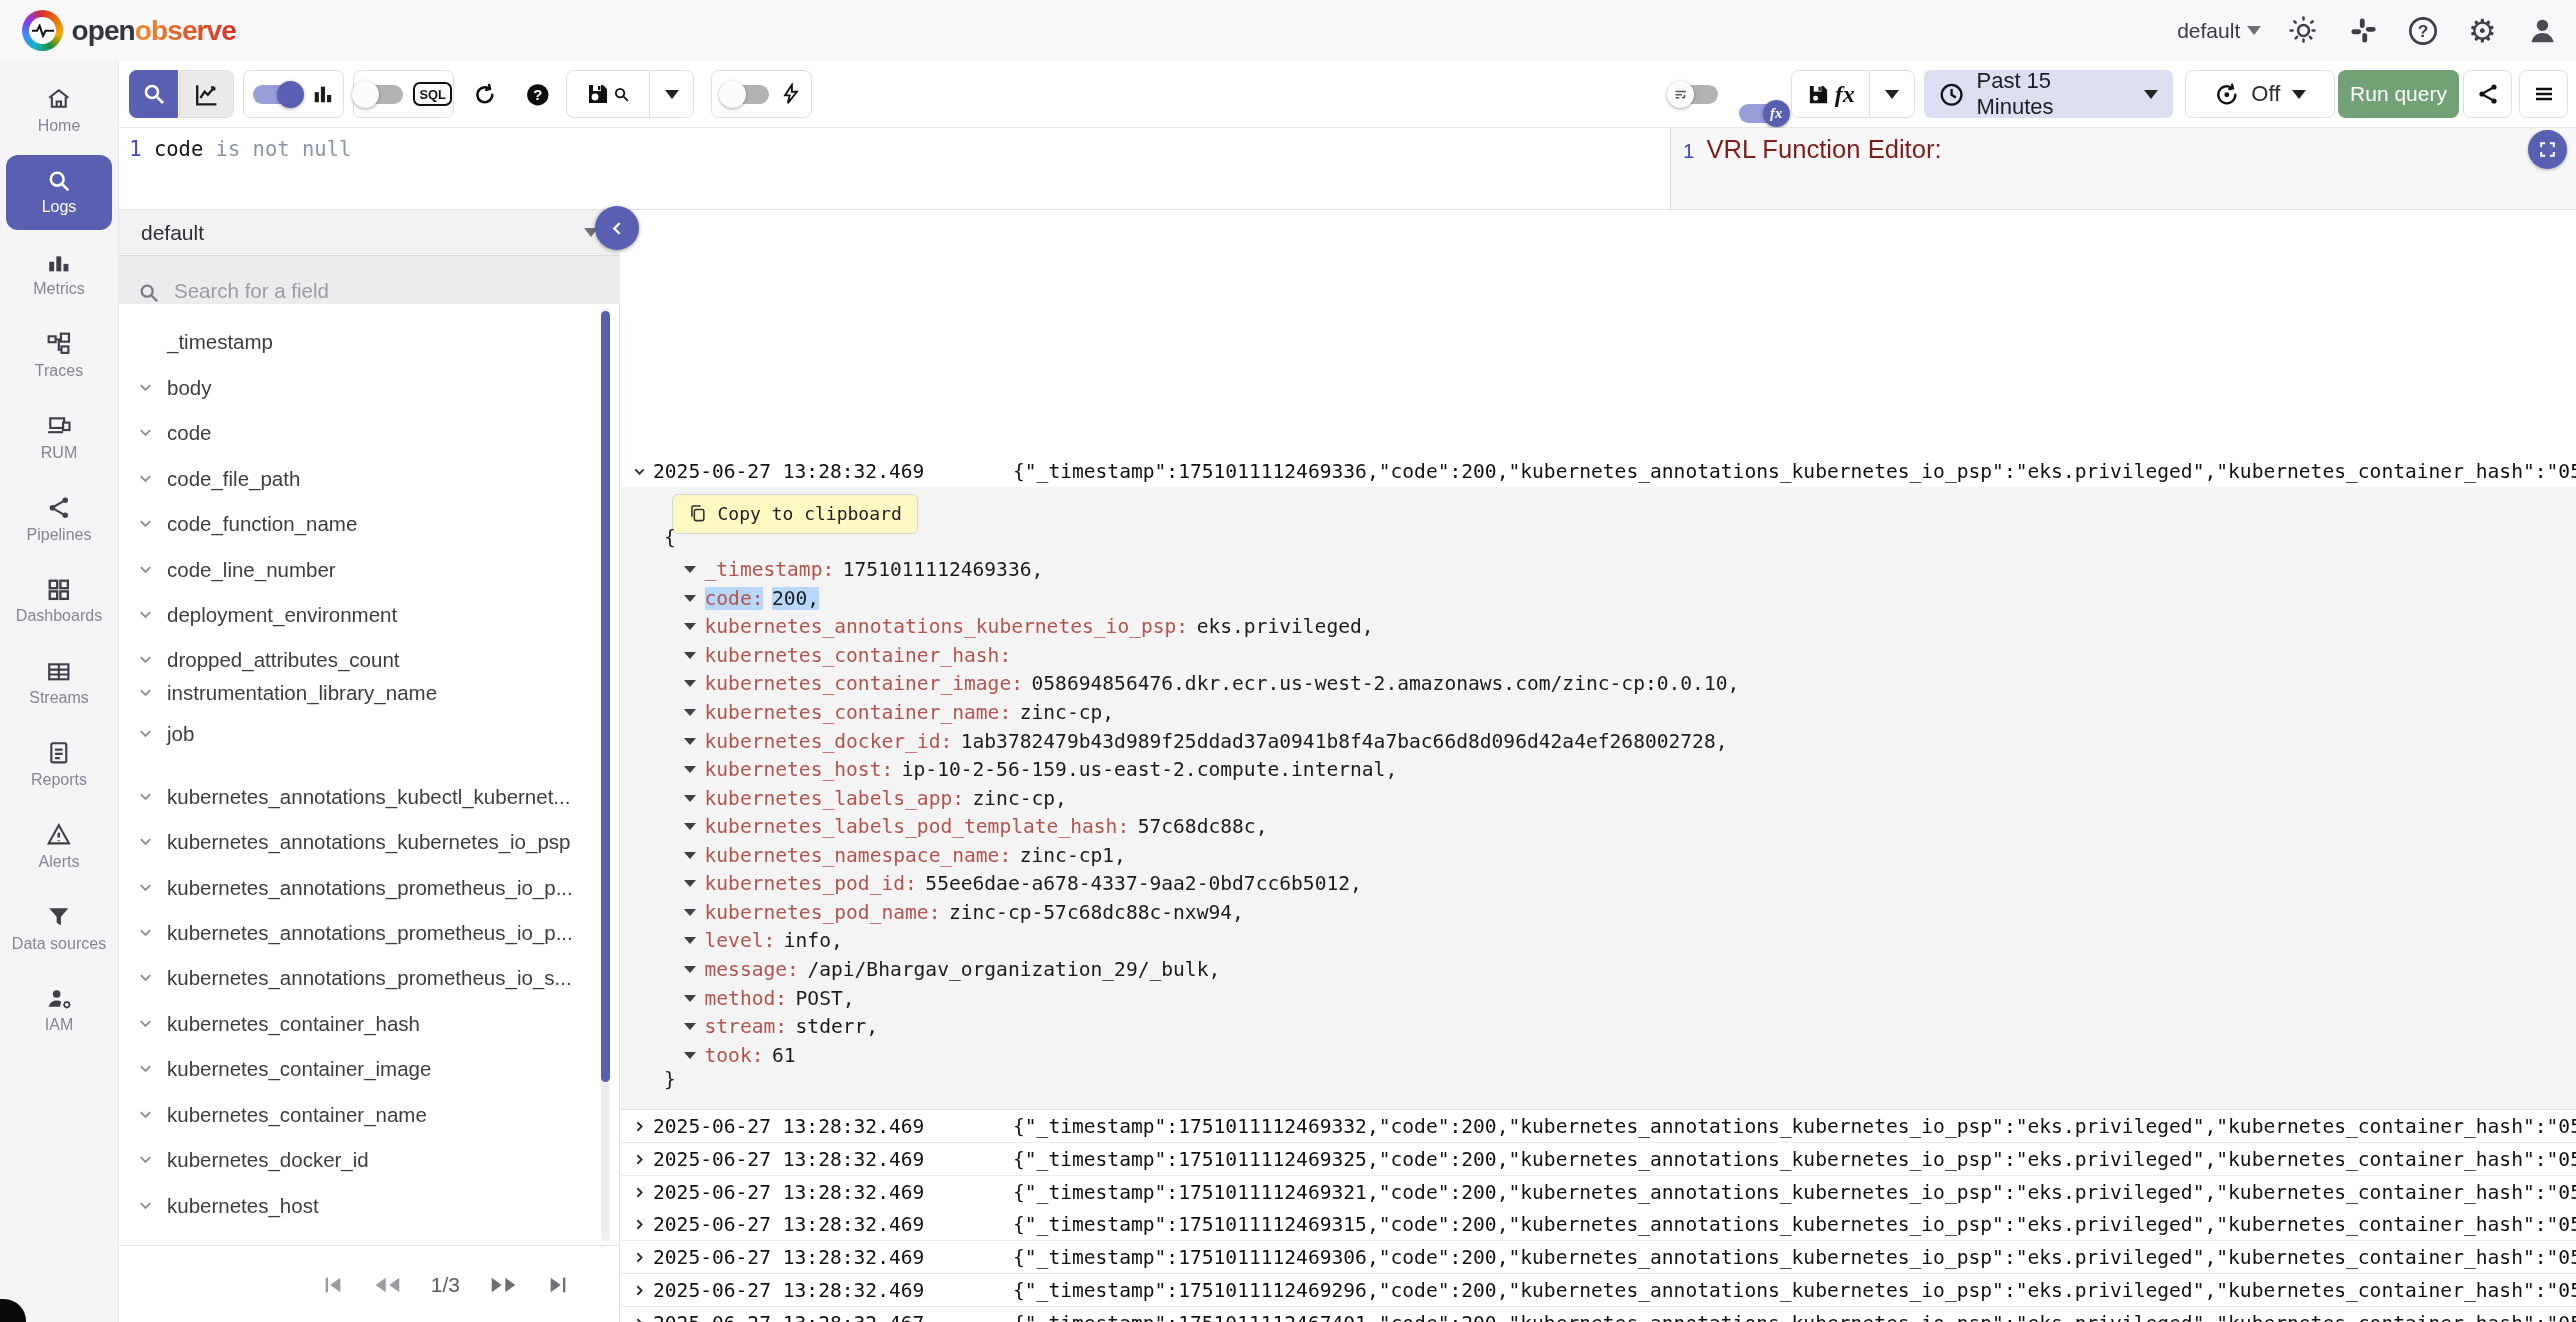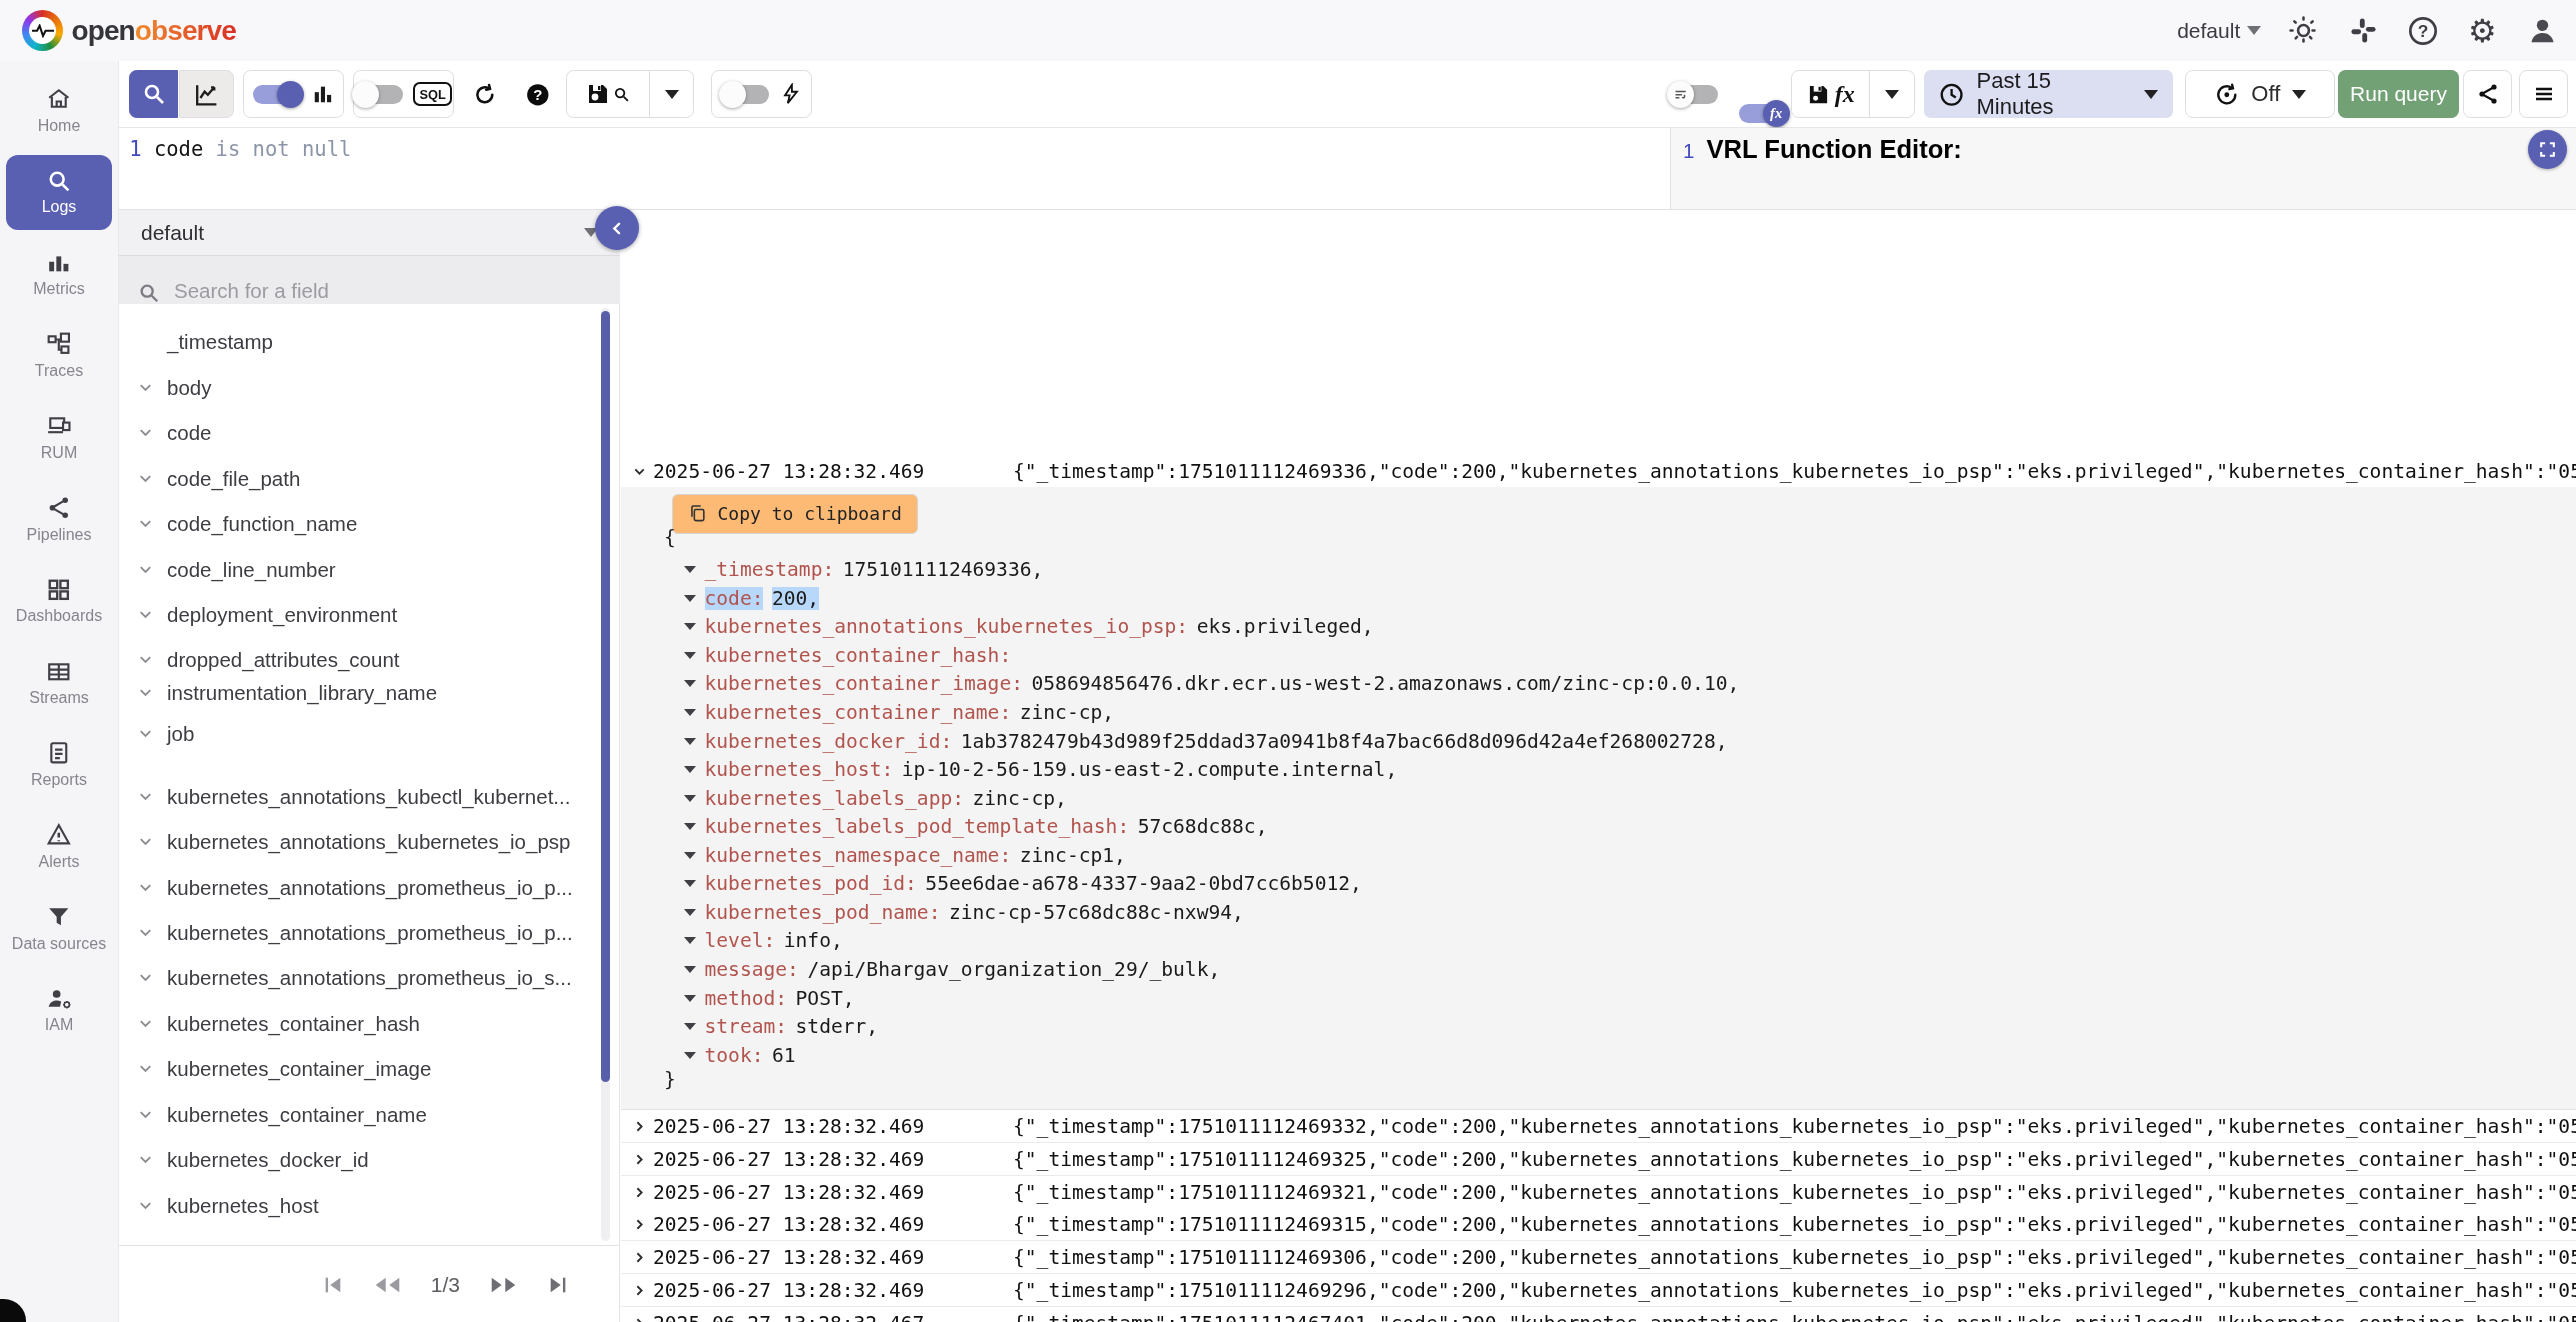--- a/index.html
+++ b/index.html
@@ -53,21 +53,21 @@
                align-items:center;gap:12px;font-size:22px;color:#1c1c1e;cursor:pointer;padding:0 15.3px;box-sizing:border-box}
   .fx-italic{font-style:italic;font-weight:700;font-family:"Liberation Serif",serif}
 
   
   #query-editor{left:119px;top:128px;width:1550px;height:81px;background:#fff}
   #vrl-editor{left:1670px;top:128px;width:906px;height:81px;background:#f7f7f8;border-left:1.7px solid #e3e3e6}
   .line-num{color:#4049c0;font-size:20.5px}
   #query-line{left:10.2px;top:8.5px;font-size:20.5px}
   .tok-field{color:#141414}
   .tok-op{color:#8b95a7}
-  #vrl-placeholder{font-size:25.6px;font-weight:700;color:#000000}
+  #vrl-placeholder{font-size:25.6px;font-weight:400;color:#7f1d1d}
   #editors-sep{left:119px;top:209px;width:2457px;height:0.9px;background:#e2e2e6}
   #vrl-expand-btn{left:2528px;top:130px;width:39px;height:39px;border-radius:50%;background:#5960b2;
                   display:flex;align-items:center;justify-content:center;cursor:pointer;box-shadow:0 0.9px 3.4px rgba(0,0,0,.3)}
 
   
   #fields-panel{left:119px;top:210px;width:501px;height:1113px;background:#fff;border-right:0.9px solid #e3e3e6;box-sizing:border-box}
   #stream-row{left:0;top:0;width:501px;height:46px;background:#f1f1f4;border-bottom:0.9px solid #dcdce0;
               display:flex;align-items:center;justify-content:space-between;padding:0 22px;box-sizing:border-box;cursor:pointer}
   #stream-row .lbl{font-size:21px;color:#2e2e33}
   #field-search-row{left:0;top:46px;width:501px;height:48px;background:#ececef;display:flex;align-items:flex-end;gap:12px;
@@ -114,21 +114,21 @@
                     border-bottom:0.9px solid #e1e1e5;box-sizing:border-box}
   .col-ts{position:absolute;left:16px;top:4.3px;font-size:20.5px;font-weight:700;color:#151515}
   .col-src{position:absolute;left:406px;top:4.3px;font-size:20.5px;font-weight:700;color:#151515}
   .log-row{position:absolute;left:0;width:1955px;height:32px;border-bottom:0.9px solid #ebebee;background:#fff;cursor:pointer}
   .log-row .rchev{position:absolute;left:10.2px;top:7.7px;color:#2c2c2c}
   .log-row .rts{position:absolute;left:32px;top:5.1px;font-size:19.6px;color:#111}
   .log-row .rsrc{position:absolute;left:392px;top:5.1px;right:0;font-size:19.6px;color:#111;white-space:nowrap;overflow:hidden}
 
   
   #row-detail{left:621px;top:487px;width:1955px;height:623px;background:#f4f4f4;border-bottom:0.9px solid #e1e1e5;box-sizing:border-box;overflow:hidden}
-  #copy-btn{position:absolute;left:51px;top:6.8px;height:38px;padding:0 15.3px;background:#fdba74;border:1.7px solid #d5d5d8;
+  #copy-btn{position:absolute;left:51px;top:6.8px;height:38px;padding:0 15.3px;background:#fef9c3;border:1.7px solid #d5d5d8;
             border-radius:6px;display:flex;align-items:center;gap:10.2px;font-size:18px;color:#222;cursor:pointer}
   .json-brace{position:absolute;left:43px;font-size:19.6px;color:#1b1b1b}
   .json-line{position:absolute;left:63px;height:29px;display:flex;align-items:center;gap:8.5px;white-space:nowrap}
   .json-caret{width:0;height:0;border-left:6px solid transparent;border-right:6px solid transparent;border-top:7.7px solid #3f3f45;flex:0 0 auto}
   .jkey{font-size:19.6px;color:#b2544e}
   .jval{font-size:19.6px;color:#1b1b1b}
   .hl{background:#b7d7fb}
 
   
   #bottom-corner{left:0;top:1299px;width:25.6px;height:24px;background:#0a0a0a;border-top-right-radius:22px}

